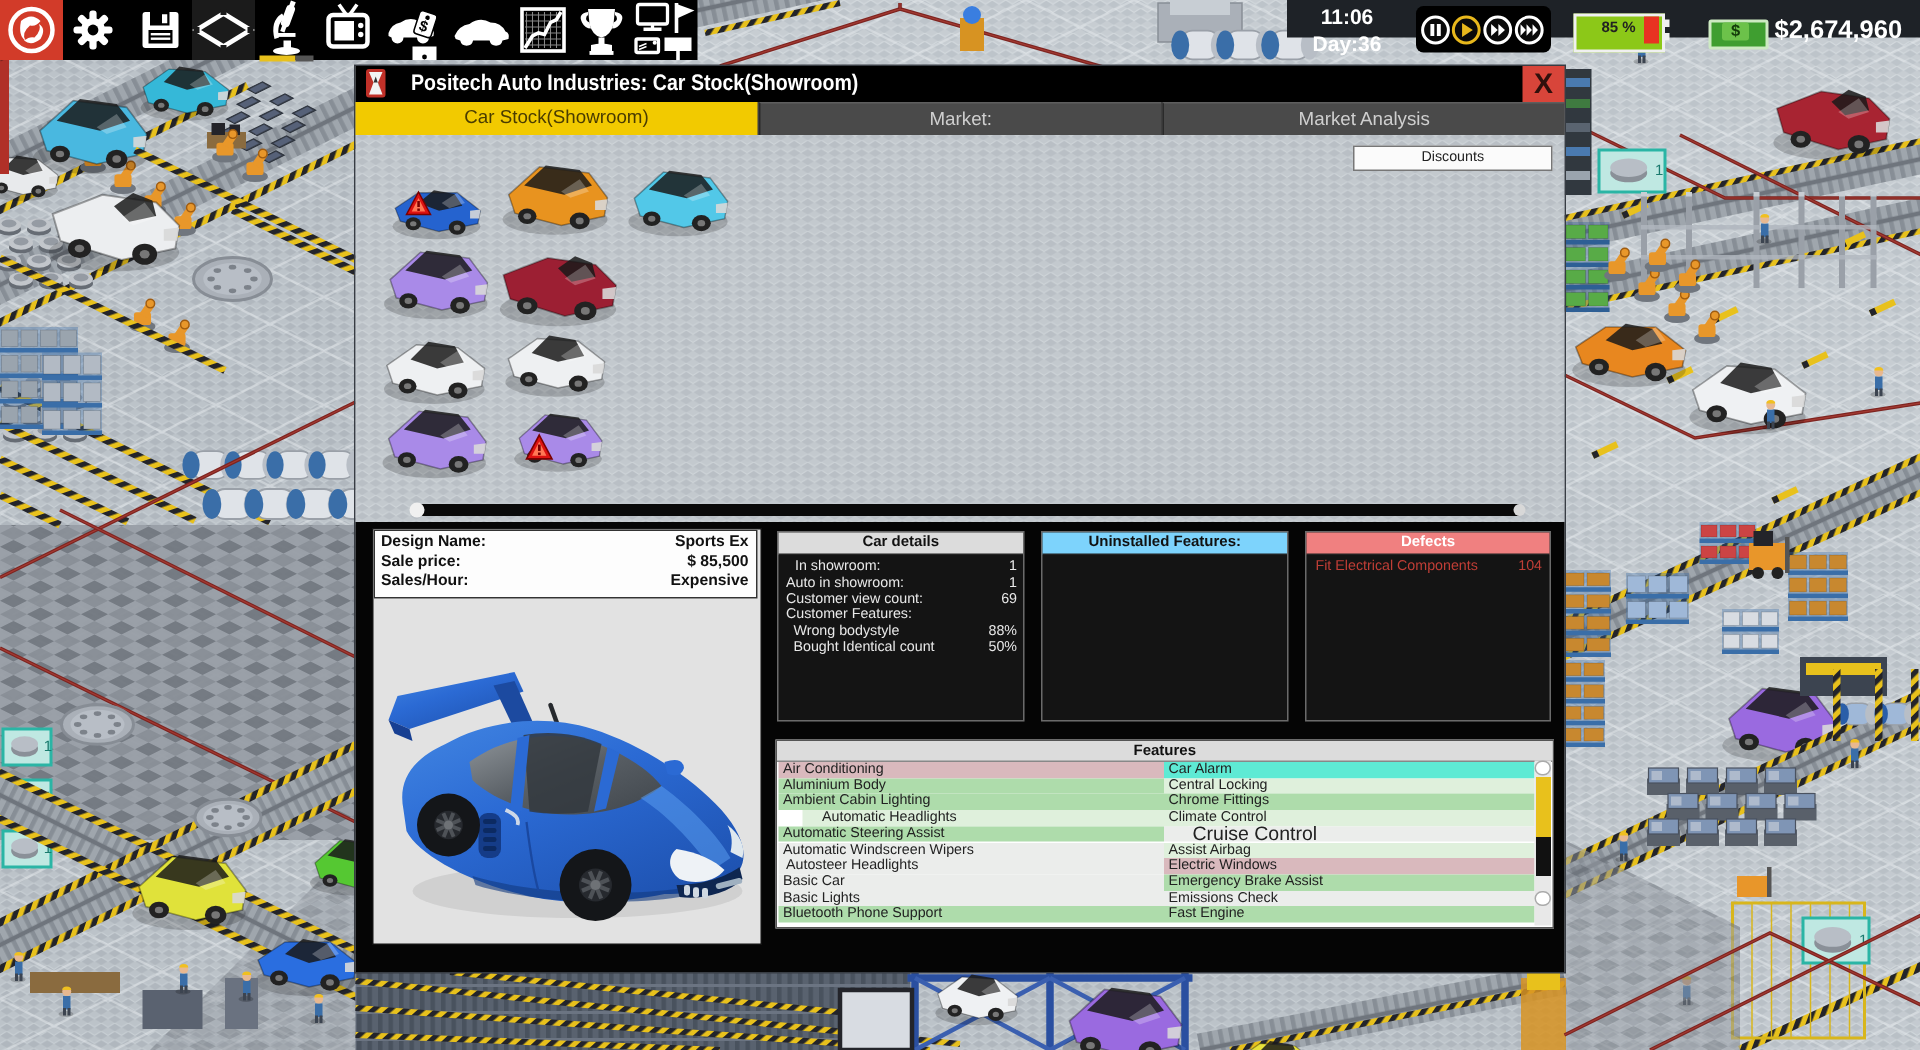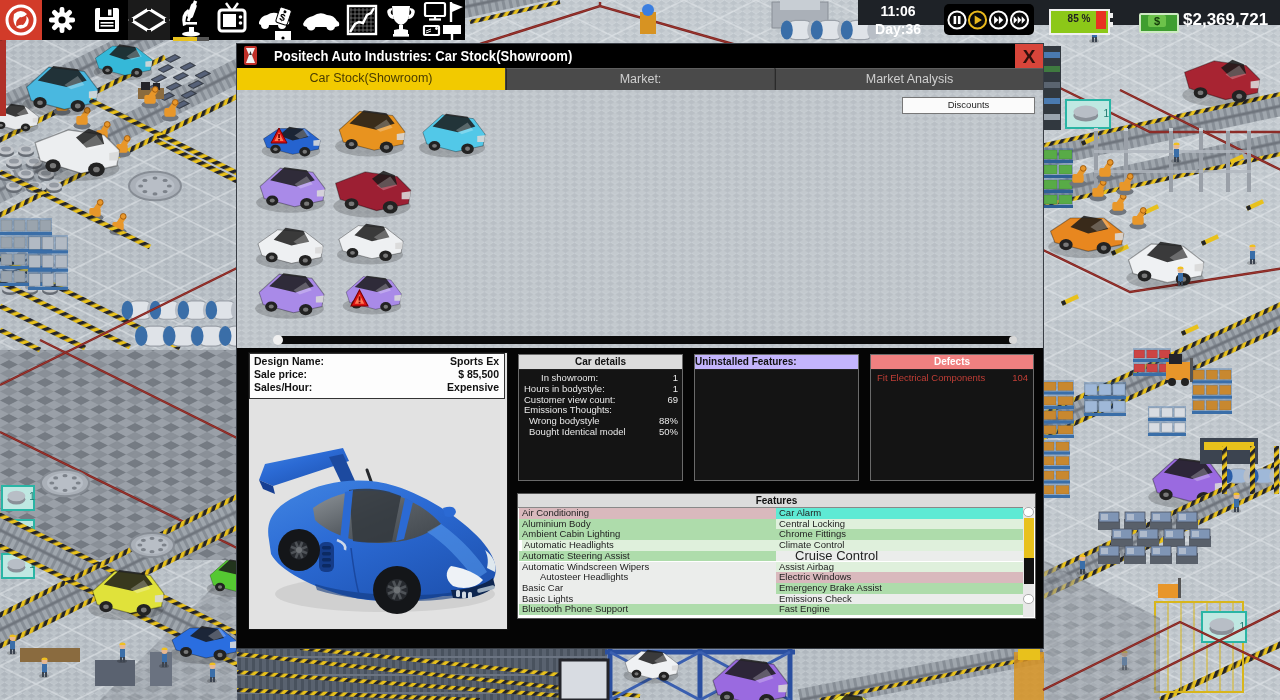--- a/index.html
+++ b/index.html
@@ -1266,21 +1266,21 @@
         <path d="M2.2,-3.8 L5.8,0 L2.2,3.8 Z" fill="#fff"></path>
       </g>
     </svg>
     <div style="position:absolute;left:191px;top:9px;width:57px;height:22px;background:#8cc818;border:2px solid #f0f0f0;"></div>
     <div style="position:absolute;left:238px;top:11px;width:10px;height:18px;background:#e83222"></div>
     <div style="position:absolute;left:250px;top:13px;width:5px;height:5px;background:#f0f0f0"></div>
     <div style="position:absolute;left:250px;top:22px;width:5px;height:5px;background:#f0f0f0"></div>
     <div style="position:absolute;left:196px;top:13px;width:50px;text-align:center;color:#222;font-weight:bold;font-size:10px">85 %</div>
     <div style="position:absolute;left:281px;top:13px;width:36px;height:16px;background:#3f9e30;border:2px solid #cdeac2;border-radius:2px"></div>
     <div style="position:absolute;left:290px;top:15px;width:18px;height:12px;background:#6cc24a;text-align:center;color:#143c0a;font-weight:bold;font-size:11px;line-height:13px;border-radius:2px">$</div>
-    <div style="position:absolute;left:325px;top:10px;color:#fff;font-weight:bold;font-size:17px">$2,369,721</div>
+    <div style="position:absolute;left:325px;top:10px;color:#fff;font-weight:bold;font-size:17px">$2,674,960</div>
   </div>
 <div style="position:absolute;left:237px;top:44px;width:806px;height:604px;background:#c6ccd1;outline:1px solid #383d44"><svg style="position:absolute;left:0;top:0" width="806" height="604">
       <rect width="806" height="604" fill="url(#diamD2)"></rect>
     </svg><svg width="0" height="0">
       <defs>
         <pattern id="diamD2" width="9" height="5.5" patternUnits="userSpaceOnUse">
           <rect width="9" height="5.5" fill="#c3c9ce"></rect>
           <path d="M0,2.75 L4.5,0 L9,2.75 L4.5,5.5 Z" fill="#b9bfc5"></path>
           <path d="M0,2.75 L4.5,0 L9,2.75" fill="none" stroke="#ced4d8" stroke-width="0.7"></path>
         </pattern>
@@ -1487,52 +1487,52 @@
 <g fill="#cfd8e2">
           <rect x="201" y="146" width="4" height="7" rx="1.6"></rect>
           <rect x="207" y="147.5" width="4" height="7" rx="1.6"></rect>
           <rect x="213" y="148" width="4" height="7" rx="1.6"></rect>
         </g>
 <rect x="222" y="143" width="18" height="4" rx="2" fill="#9fb0c0" transform="rotate(-14 231 145)"></rect>
 
 <path d="M188,64 q12,-4 13,4 q-2,7 -11,4 Z" fill="#2b6ad4"></path>
 </svg></div><div style="position:absolute;left:281px;top:310px;width:163px;height:125px;background:#141414;border:1px solid #6a6a6a">
       <div style="position:absolute;left:0;top:0;width:163px;height:14px;background:#dcdcdc;border-bottom:1px solid #222;color:#111;font-weight:bold;font-size:10px;text-align:center;line-height:14px">Car details</div>
-      <div style="position:absolute;left:22px;top:17.0px;font-size:9.5px;color:#e8e8e8;white-space:nowrap">In showroom:</div>
+      <div style="position:absolute;left:11px;top:17.0px;font-size:9.5px;color:#e8e8e8;white-space:nowrap">In showroom:</div>
       <div style="position:absolute;right:4px;top:17.0px;font-size:9.5px;color:#e8e8e8">1</div>
-      <div style="position:absolute;left:5px;top:27.8px;font-size:9.5px;color:#e8e8e8;white-space:nowrap">Hours in bodystyle:</div>
+      <div style="position:absolute;left:5px;top:27.8px;font-size:9.5px;color:#e8e8e8;white-space:nowrap">Auto in showroom:</div>
       <div style="position:absolute;right:4px;top:27.8px;font-size:9.5px;color:#e8e8e8">1</div>
       <div style="position:absolute;left:5px;top:38.6px;font-size:9.5px;color:#e8e8e8;white-space:nowrap">Customer view count:</div>
       <div style="position:absolute;right:4px;top:38.6px;font-size:9.5px;color:#e8e8e8">69</div>
-      <div style="position:absolute;left:5px;top:49.4px;font-size:9.5px;color:#e8e8e8;white-space:nowrap">Emissions Thoughts:</div>
+      <div style="position:absolute;left:5px;top:49.4px;font-size:9.5px;color:#e8e8e8;white-space:nowrap">Customer Features:</div>
       <div style="position:absolute;left:10px;top:60.2px;font-size:9.5px;color:#e8e8e8;white-space:nowrap">Wrong bodystyle</div>
       <div style="position:absolute;right:4px;top:60.2px;font-size:9.5px;color:#e8e8e8">88%</div>
-      <div style="position:absolute;left:10px;top:71.0px;font-size:9.5px;color:#e8e8e8;white-space:nowrap">Bought Identical model</div>
+      <div style="position:absolute;left:10px;top:71.0px;font-size:9.5px;color:#e8e8e8;white-space:nowrap">Bought Identical count</div>
       <div style="position:absolute;right:4px;top:71.0px;font-size:9.5px;color:#e8e8e8">50%</div>
     </div><div style="position:absolute;left:457px;top:310px;width:163px;height:125px;background:#141414;border:1px solid #6a6a6a">
-      <div style="position:absolute;left:0;top:0;width:163px;height:14px;background:#c4b5fd;border-bottom:1px solid #222;color:#111;font-weight:bold;font-size:10px;line-height:14px">Uninstalled Features:</div>
+      <div style="position:absolute;left:0;top:0;width:163px;height:14px;background:#7dd3fc;border-bottom:1px solid #222;color:#111;font-weight:bold;font-size:10px;text-align:center;line-height:14px">Uninstalled Features:</div>
     </div><div style="position:absolute;left:633px;top:310px;width:162px;height:125px;background:#141414;border:1px solid #6a6a6a">
       <div style="position:absolute;left:0;top:0;width:162px;height:14px;background:#f08080;border-bottom:1px solid #222;color:#fff;font-weight:bold;font-size:10px;text-align:center;line-height:14px">Defects</div>
       <div style="position:absolute;left:6px;top:17px;font-size:9.5px;color:#c03e36">Fit Electrical Components</div>
       <div style="position:absolute;right:5px;top:17px;font-size:9.5px;color:#c03e36">104</div>
     </div><div style="position:absolute;left:280px;top:449px;width:517px;height:124px;background:#fff;border:1px solid #555">
       <div style="position:absolute;left:0;top:0;width:517px;height:13px;background:#dcdcdc;border-bottom:1px solid #888;color:#111;font-weight:bold;font-size:10px;text-align:center;line-height:13px">Features</div>
       <div style="position:absolute;left:1px;top:14.0px;width:257px;height:10.7px;background:#d9b9bd;color:#222;font-size:9.5px;line-height:10.5px;padding-left:3px;box-sizing:border-box">Air Conditioning</div>
       <div style="position:absolute;left:258px;top:14.0px;width:247px;height:10.7px;background:#5eead4;color:#222;font-size:9.5px;line-height:10.5px;padding-left:3px;box-sizing:border-box">Car Alarm</div>
       <div style="position:absolute;left:1px;top:24.7px;width:257px;height:10.7px;background:#aedcab;color:#222;font-size:9.5px;line-height:10.5px;padding-left:3px;box-sizing:border-box">Aluminium Body</div>
       <div style="position:absolute;left:258px;top:24.7px;width:247px;height:10.7px;background:#dff0dc;color:#222;font-size:9.5px;line-height:10.5px;padding-left:3px;box-sizing:border-box">Central Locking</div>
       <div style="position:absolute;left:1px;top:35.4px;width:257px;height:10.7px;background:#aedcab;color:#222;font-size:9.5px;line-height:10.5px;padding-left:3px;box-sizing:border-box">Ambient Cabin Lighting</div>
       <div style="position:absolute;left:258px;top:35.4px;width:247px;height:10.7px;background:#aedcab;color:#222;font-size:9.5px;line-height:10.5px;padding-left:3px;box-sizing:border-box">Chrome Fittings</div>
-      <div style="position:absolute;left:4px;top:46.1px;width:257px;height:10.7px;background:#dff0dc;color:#222;font-size:9.5px;line-height:10.5px;padding-left:2px;box-sizing:border-box">Automatic Headlights</div>
+      <div style="position:absolute;left:17px;top:46.1px;width:257px;height:10.7px;background:#dff0dc;color:#222;font-size:9.5px;line-height:10.5px;padding-left:13px;box-sizing:border-box">Automatic Headlights</div>
       <div style="position:absolute;left:258px;top:46.1px;width:247px;height:10.7px;background:#dff0dc;color:#222;font-size:9.5px;line-height:10.5px;padding-left:3px;box-sizing:border-box">Climate Control</div>
       <div style="position:absolute;left:1px;top:56.8px;width:257px;height:10.7px;background:#aedcab;color:#222;font-size:9.5px;line-height:10.5px;padding-left:3px;box-sizing:border-box">Automatic Steering Assist</div>
       <div style="position:absolute;left:258px;top:56.8px;width:247px;height:10.7px;background:#ebedeb;color:#222;font-size:13px;line-height:10.5px;padding-left:19px;box-sizing:border-box">Cruise Control</div>
       <div style="position:absolute;left:1px;top:67.5px;width:257px;height:10.7px;background:#ebedeb;color:#222;font-size:9.5px;line-height:10.5px;padding-left:3px;box-sizing:border-box">Automatic Windscreen Wipers</div>
       <div style="position:absolute;left:258px;top:67.5px;width:247px;height:10.7px;background:#dff0dc;color:#222;font-size:9.5px;line-height:10.5px;padding-left:3px;box-sizing:border-box">Assist Airbag</div>
-      <div style="position:absolute;left:1px;top:78.2px;width:257px;height:10.7px;background:#ebedeb;color:#222;font-size:9.5px;line-height:10.5px;padding-left:21px;box-sizing:border-box">Autosteer Headlights</div>
+      <div style="position:absolute;left:1px;top:78.2px;width:257px;height:10.7px;background:#ebedeb;color:#222;font-size:9.5px;line-height:10.5px;padding-left:5px;box-sizing:border-box">Autosteer Headlights</div>
       <div style="position:absolute;left:258px;top:78.2px;width:247px;height:10.7px;background:#d9b9bd;color:#222;font-size:9.5px;line-height:10.5px;padding-left:3px;box-sizing:border-box">Electric Windows</div>
       <div style="position:absolute;left:1px;top:88.9px;width:257px;height:10.7px;background:#ebedeb;color:#222;font-size:9.5px;line-height:10.5px;padding-left:3px;box-sizing:border-box">Basic Car</div>
       <div style="position:absolute;left:258px;top:88.9px;width:247px;height:10.7px;background:#aedcab;color:#222;font-size:9.5px;line-height:10.5px;padding-left:3px;box-sizing:border-box">Emergency Brake Assist</div>
       <div style="position:absolute;left:1px;top:99.6px;width:257px;height:10.7px;background:#ebedeb;color:#222;font-size:9.5px;line-height:10.5px;padding-left:3px;box-sizing:border-box">Basic Lights</div>
       <div style="position:absolute;left:258px;top:99.6px;width:247px;height:10.7px;background:#ebedeb;color:#222;font-size:9.5px;line-height:10.5px;padding-left:3px;box-sizing:border-box">Emissions Check</div>
       <div style="position:absolute;left:1px;top:110.3px;width:257px;height:10.7px;background:#aedcab;color:#222;font-size:9.5px;line-height:10.5px;padding-left:3px;box-sizing:border-box">Bluetooth Phone Support</div>
       <div style="position:absolute;left:258px;top:110.3px;width:247px;height:10.7px;background:#aedcab;color:#222;font-size:9.5px;line-height:10.5px;padding-left:3px;box-sizing:border-box">Fast Engine</div>
       <div style="position:absolute;left:505px;top:13px;width:11px;height:110px;background:#e8e8e8"></div>
       <div style="position:absolute;left:505px;top:13px;width:11px;height:10px;background:#fff;border-radius:5px;border:1px solid #aaa;box-sizing:border-box"></div>
       <div style="position:absolute;left:505.5px;top:24px;width:10px;height:40px;background:#e8c11c"></div>

